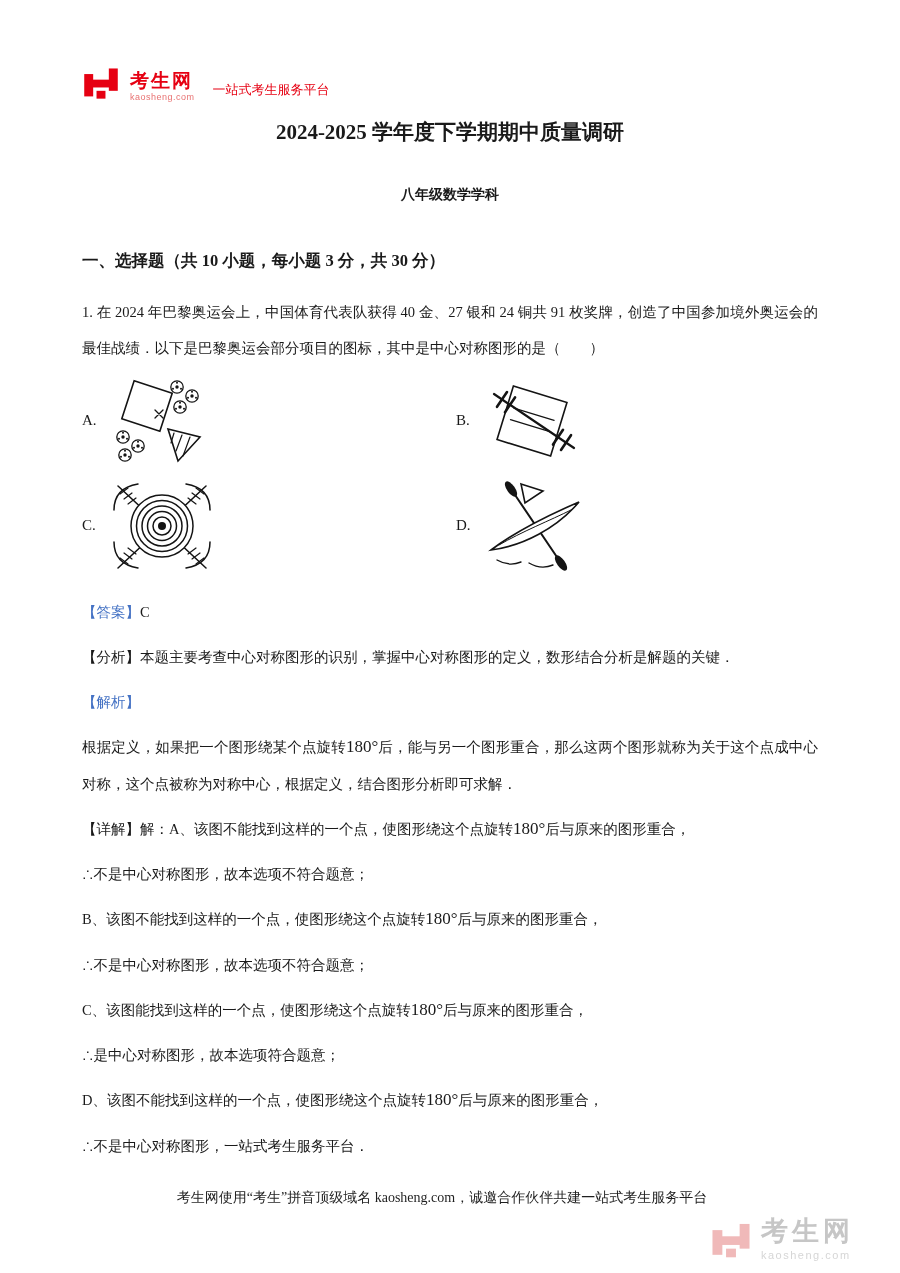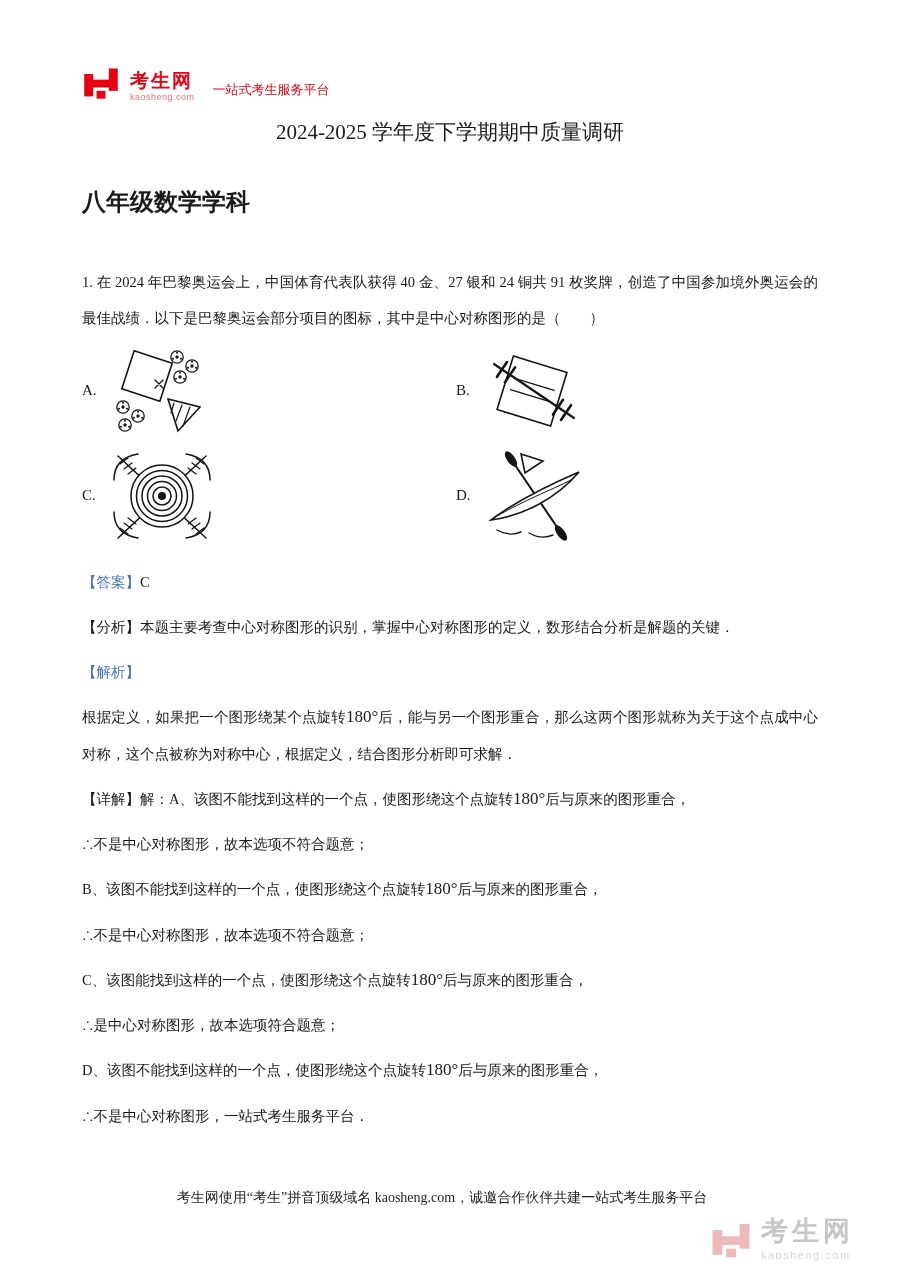--- a/index.html
+++ b/index.html
@@ -14,22 +14,22 @@
   .logo-row { display:flex; align-items:flex-end; gap:10px; height:46px; margin-bottom:14px; }
   .logo-mark { width:38px; height:38px; flex:0 0 auto; }
   .logo-text { display:flex; flex-direction:column; line-height:1; }
   .logo-brand { color:#e60012; font-weight:bold; font-size:19px; letter-spacing:2px;
                 font-family:"Liberation Sans","DejaVu Sans",sans-serif; }
   .logo-domain { color:#e87272; font-size:9px; margin-top:3px; letter-spacing:.5px;
                  font-family:"Liberation Sans","DejaVu Sans",sans-serif; }
   .logo-tagline { color:#e60012; font-size:13px; margin-left:8px; padding-bottom:3px;
                   font-family:"Liberation Sans","DejaVu Sans",sans-serif; }
   
-  h1.title { text-align:center; font-size:21px; font-weight:normal; margin:16px 0 40px; }
-  h2.subtitle { text-align:left; font-size:24px; font-weight:bold; margin:0 0 46px; }
+  h1.title { text-align:center; font-size:21px; font-weight:bold; margin:16px 0 40px; }
+  h2.subtitle { text-align:center; font-size:14px; font-weight:bold; margin:0 0 46px; }
   h3.section { font-size:16.5px; font-weight:bold; margin:0 0 22px; }
   
   p.body { font-size:14.5px; line-height:2.5; text-align:justify; margin:0 0 9px; }
   .deg { font-size:17px; line-height:1; }
   .blue { color:#4472C4; }
   
   .options { display:grid; grid-template-columns:374px 1fr; row-gap:14px; margin:8px 0 22px; }
   .option { display:flex; align-items:center; gap:14px; }
   .opt-label { font-size:15px; }
   .pictogram { flex:0 0 auto; }
@@ -56,20 +56,21 @@
     </svg>
     <div class="logo-text">
       <span class="logo-brand">考生网</span>
       <span class="logo-domain">kaosheng.com</span>
     </div>
     <span class="logo-tagline">一站式考生服务平台</span>
   </div>
 
   <h1 class="title">2024-2025 学年度下学期期中质量调研</h1>
   <h2 class="subtitle">八年级数学学科</h2>
+  <h3 class="section">一、选择题（共 10 小题，每小题 3 分，共 30 分）</h3>
 
   <p class="body">1. 在 2024 年巴黎奥运会上，中国体育代表队获得 40 金、27 银和 24 铜共 91 枚奖牌，创造了中国参加境外奥运会的最佳战绩．以下是巴黎奥运会部分项目的图标，其中是中心对称图形的是（　　）</p>
 
   <div class="options">
 
     <div class="option">
       <span class="opt-label">A.</span>
       <svg class="pictogram" width="104" height="90" viewBox="0 0 104 90" fill="none" stroke="#141414" stroke-width="1.6" stroke-linecap="round">
         <defs>
           <g id="ball">

